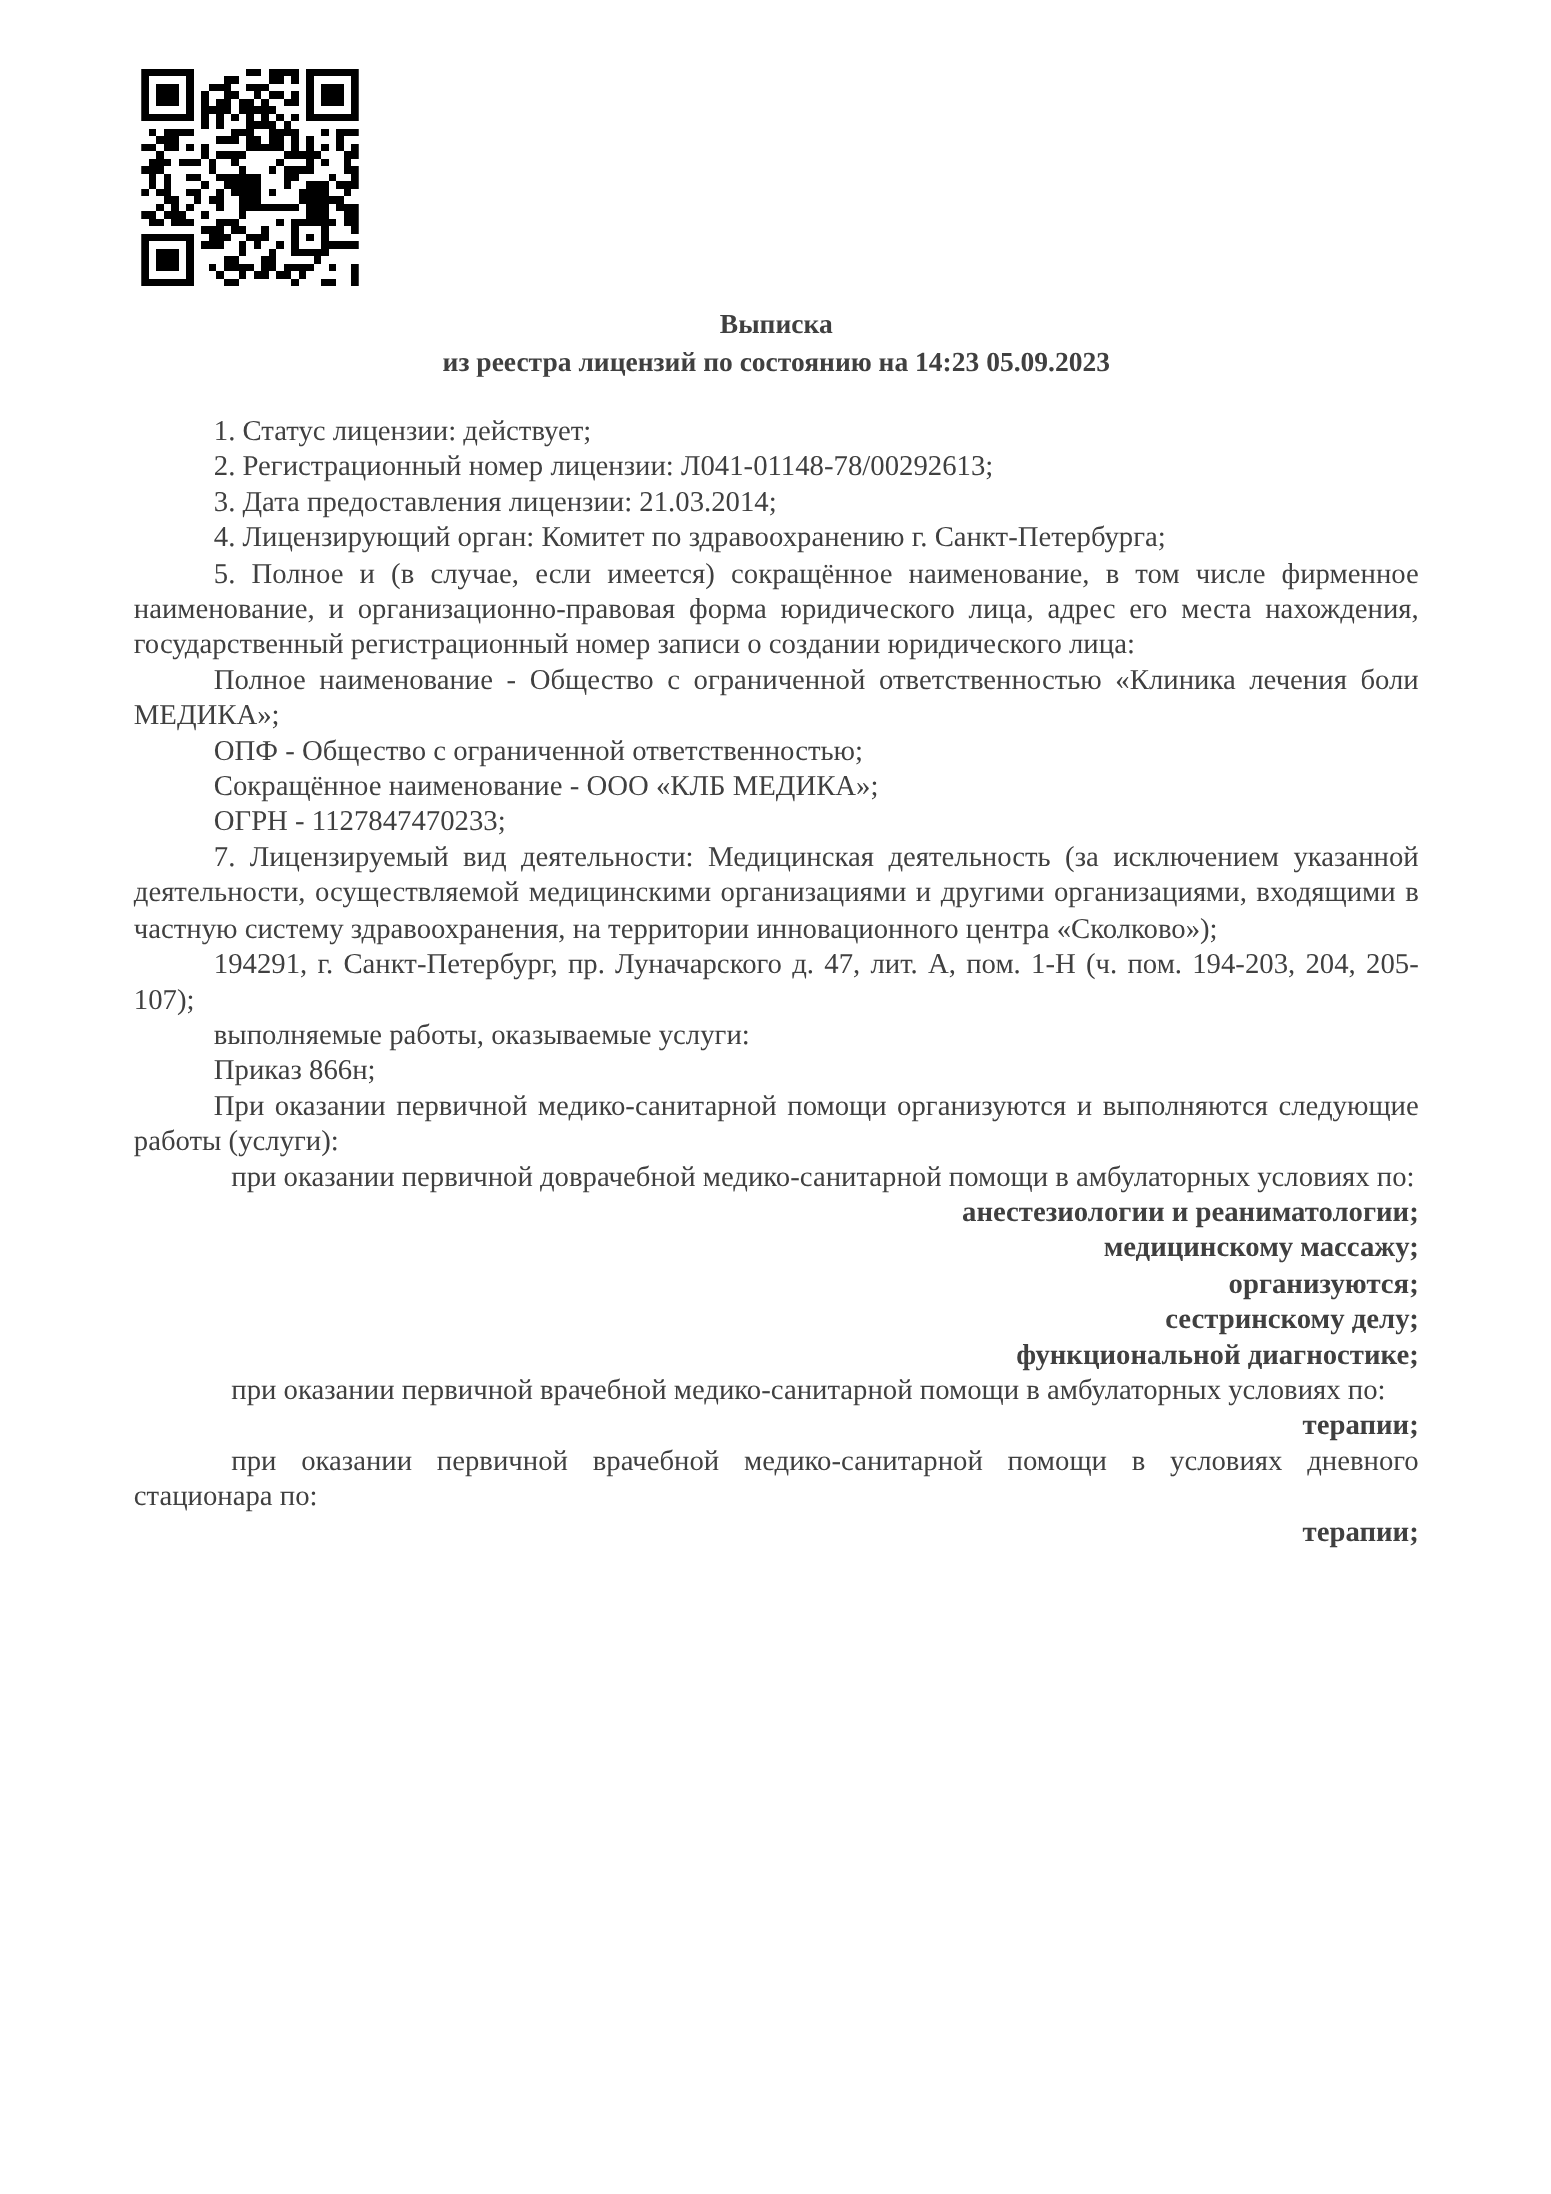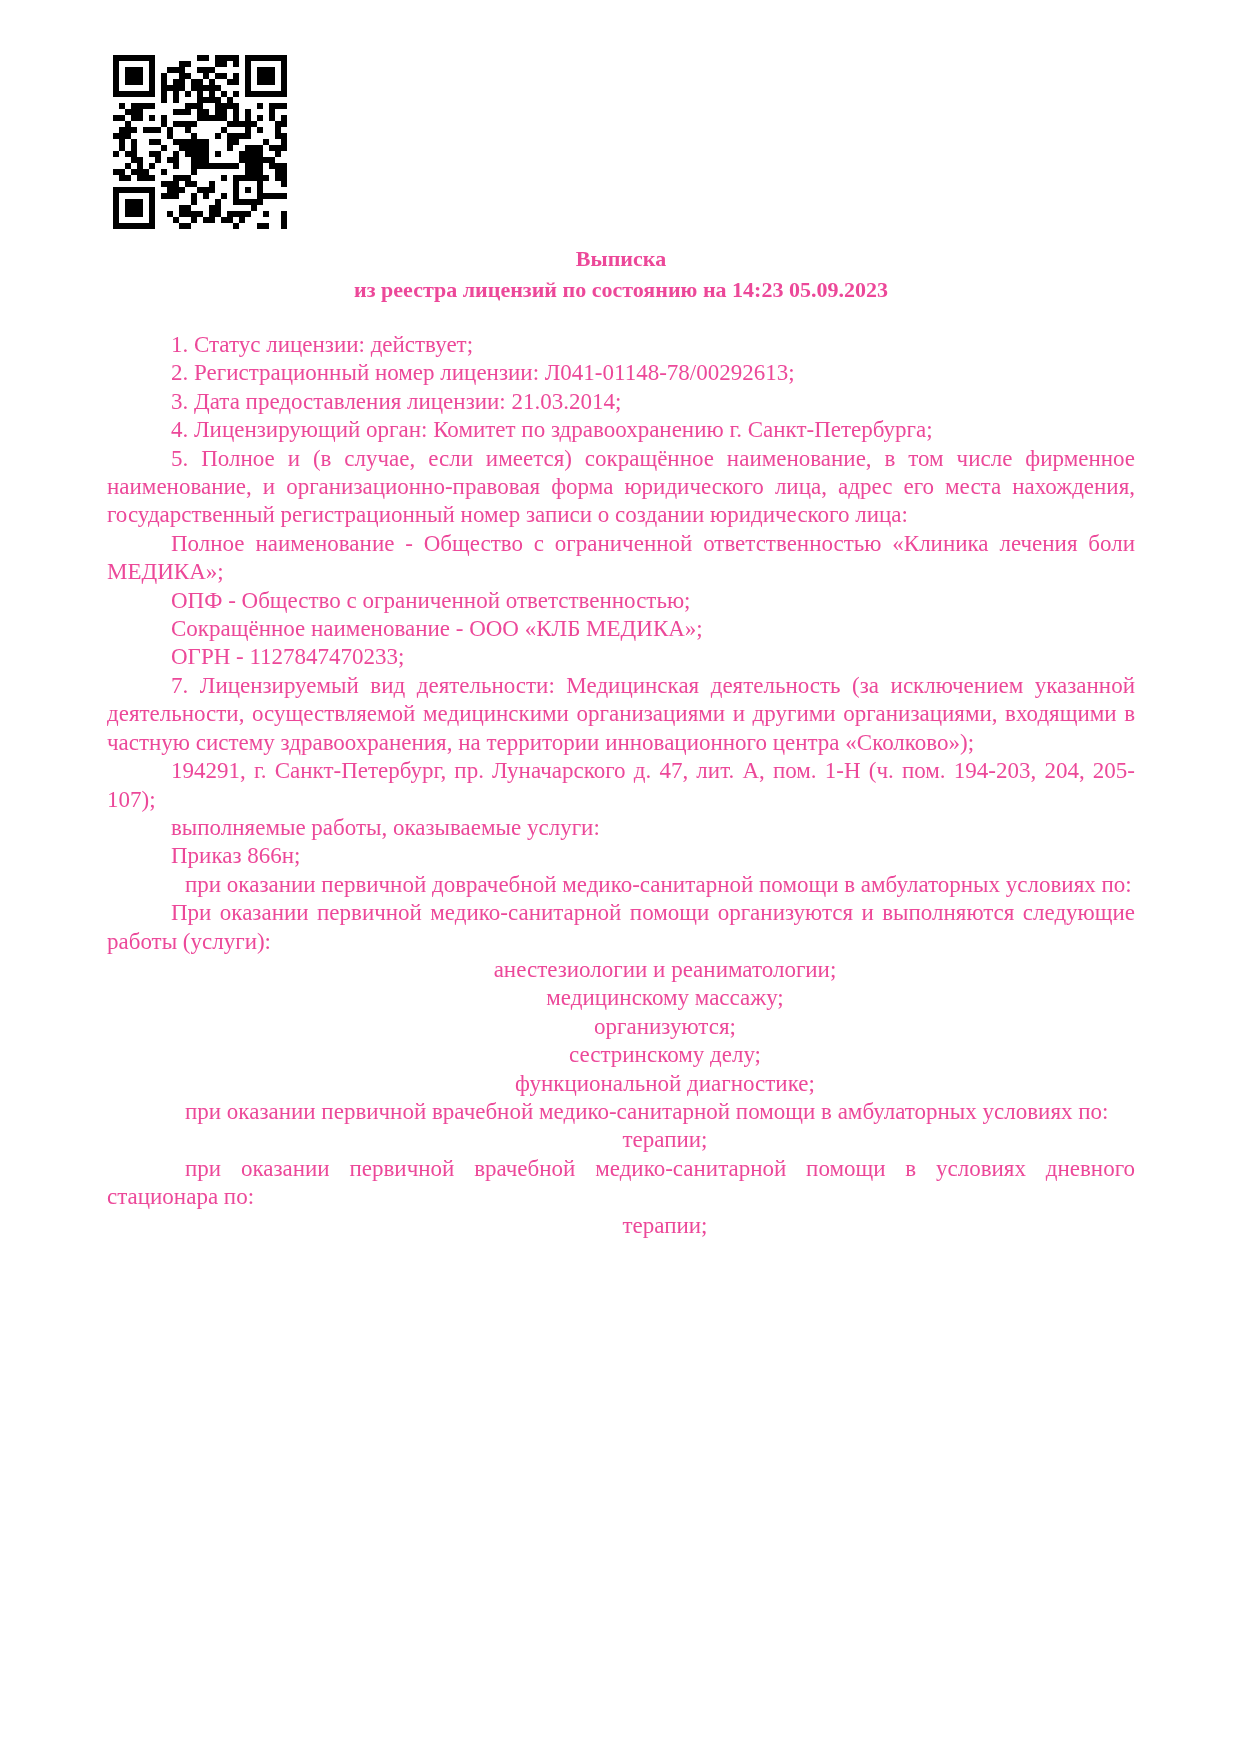--- a/index.html
+++ b/index.html
@@ -3,21 +3,21 @@
 <meta charset="utf-8">
 <style>
   * { margin: 0; padding: 0; box-sizing: border-box; }
   html, body { background: #ffffff; }
   .page {
     position: relative;
     width: 1241px;
     height: 1755px;
     margin: 0 auto;
     background: #ffffff;
-    color: #ec4899;
+    color: #404040;
     font-family: "Liberation Serif", serif;
     overflow: hidden;
   }
   .qr {
     position: absolute;
     top: 55px;
     left: 113px;
     width: 174px;
     height: 174px;
   }
@@ -37,21 +37,21 @@
     margin-top: 26px;
     font-size: 23px;
     line-height: 28.4px;
   }
   p.para {
     text-align: justify;
     text-indent: 64px;
     margin: 0;
   }
   p.para.deep { text-indent: 78px; }
-  p.para.item { text-indent: 88px; text-align: center; }
+  p.para.item { text-indent: 88px; text-align: right; font-weight: bold; }
 </style>
 </head>
 <body>
 
 <div class="page">
 
   <div class="qr" id="qr"><svg xmlns="http://www.w3.org/2000/svg" width="174" height="174" shape-rendering="crispEdges">
         <rect width="100%" height="100%" fill="#ffffff"></rect>
         <rect x="0" y="0" width="6" height="6" fill="#000000"></rect>
         <rect x="6" y="0" width="6" height="6" fill="#000000"></rect>
@@ -480,22 +480,22 @@
       <p class="para">4. Лицензирующий орган: Комитет по здравоохранению г. Санкт-Петербурга;</p>
       <p class="para">5. Полное и (в случае, если имеется) сокращённое наименование, в том числе фирменное наименование, и организационно-правовая форма юридического лица, адрес его места нахождения, государственный регистрационный номер записи о создании юридического лица:</p>
       <p class="para">Полное наименование - Общество с ограниченной ответственностью «Клиника лечения боли МЕДИКА»;</p>
       <p class="para">ОПФ - Общество с ограниченной ответственностью;</p>
       <p class="para">Сокращённое наименование - ООО «КЛБ МЕДИКА»;</p>
       <p class="para">ОГРН - 1127847470233;</p>
       <p class="para">7. Лицензируемый вид деятельности: Медицинская деятельность (за исключением указанной деятельности, осуществляемой медицинскими организациями и другими организациями, входящими в частную систему здравоохранения, на территории инновационного центра «Сколково»);</p>
       <p class="para">194291, г. Санкт-Петербург, пр. Луначарского д. 47, лит. А, пом. 1-Н (ч. пом. 194-203, 204, 205-107);</p>
       <p class="para">выполняемые работы, оказываемые услуги:</p>
       <p class="para">Приказ 866н;</p>
+      <p class="para">При оказании первичной медико-санитарной помощи организуются и выполняются следующие работы (услуги):</p>
       <p class="para deep">при оказании первичной доврачебной медико-санитарной помощи в амбулаторных условиях по:</p>
-      <p class="para">При оказании первичной медико-санитарной помощи организуются и выполняются следующие работы (услуги):</p>
       <p class="para item">анестезиологии и реаниматологии;</p>
       <p class="para item">медицинскому массажу;</p>
       <p class="para item">организуются;</p>
       <p class="para item">сестринскому делу;</p>
       <p class="para item">функциональной диагностике;</p>
       <p class="para deep">при оказании первичной врачебной медико-санитарной помощи в амбулаторных условиях по:</p>
       <p class="para item">терапии;</p>
       <p class="para deep">при оказании первичной врачебной медико-санитарной помощи в условиях дневного стационара по:</p>
       <p class="para item">терапии;</p>
     </div>

